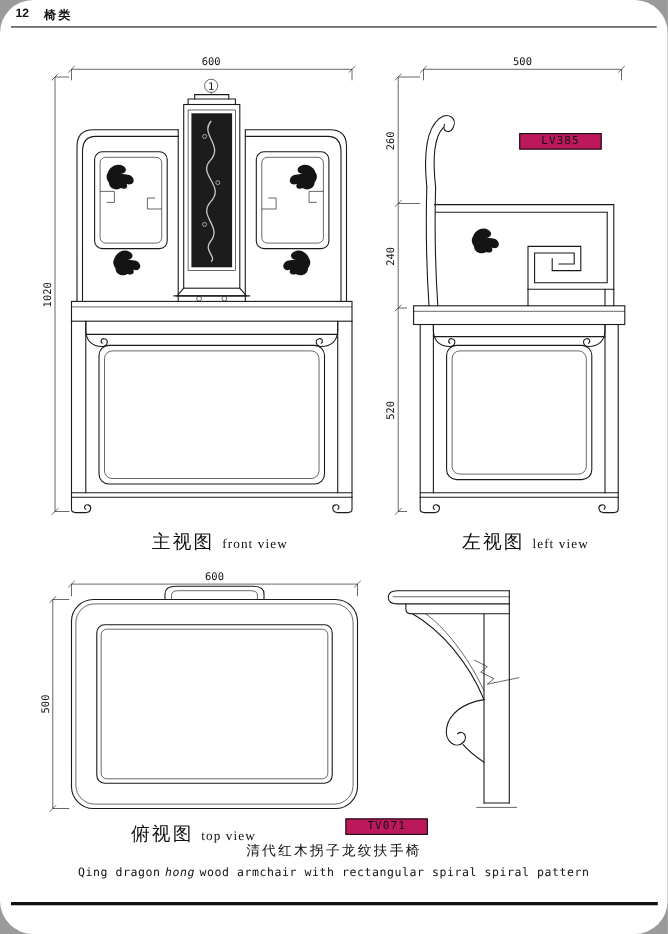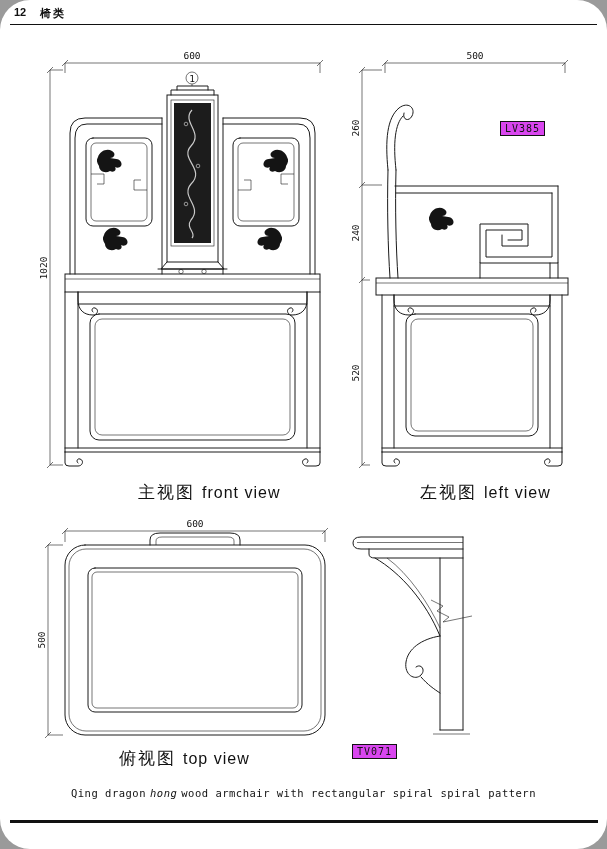--- a/index.html
+++ b/index.html
@@ -7,22 +7,22 @@
   .hdr-num{position:absolute;left:14px;top:6px;font-size:11px;font-weight:bold;}
   .hdr-cat{position:absolute;left:40px;top:6px;font-size:11px;font-weight:bold;letter-spacing:2px;text-align:center;}
   .hdr-rule{position:absolute;left:10px;top:24px;width:587px;height:1px;background:#111;}
   .ftr-rule{position:absolute;left:10px;top:820px;width:588px;height:3px;background:#111;}
   svg{position:absolute;overflow:visible;}
   .ln{stroke:#1a1a1a;stroke-width:1;fill:none;stroke-linecap:round;}
   .thin{stroke:#1a1a1a;stroke-width:0.6;fill:none;}
   .dim{font:9.5px "DejaVu Sans Mono",monospace;fill:#111;}
   .view-label{position:absolute;white-space:nowrap;font-size:11px;}
   .view-label .cn{letter-spacing:2px;font-size:17px;}
-  .view-label .en{font-family:Liberation Sans, sans-serif;font-size:16px;margin-left:7px;letter-spacing:1px;}
-  .code-box{position:absolute;border:1px solid #111;font:10px "DejaVu Sans Mono",monospace;padding:1px 4px;letter-spacing:1px;background:#d946ef;margin-left:28px;}
+  .view-label .en{font-family:Liberation Serif, serif;font-size:12px;margin-left:7px;letter-spacing:1px;}
+  .code-box{position:absolute;border:1px solid #111;font:10px "DejaVu Sans Mono",monospace;padding:1px 19px;letter-spacing:1px;background:#be185d;}
   .caption-cn{position:absolute;top:765px;width:100%;text-align:center;font-size:12.5px;letter-spacing:2px;}
   .caption-en{position:absolute;top:787px;width:100%;text-align:center;font-family:"DejaVu Sans Mono",monospace;font-size:10.5px;letter-spacing:.5px;}
   .caption-en i{margin:0 4px;}
 </style>
 </head>
 <body>
 
 <div id="page">
 
   <span class="hdr-num">12</span>
@@ -224,20 +224,21 @@
   <div class="view-label" style="left:138px;top:481px">
     <span class="cn">主视图</span><span class="en">front view</span>
   </div>
   <div class="view-label" style="left:420px;top:481px">
     <span class="cn">左视图</span><span class="en">left view</span>
   </div>
   <div class="view-label" style="left:119px;top:747px">
     <span class="cn">俯视图</span><span class="en">top view</span>
   </div>
   <div class="code-box" style="left:472px;top:121px">LV385</div>
-  <div class="code-box" style="left:324px;top:744px">TV071</div>
-
+  <div class="code-box" style="left:314px;top:744px">TV071</div>
+
+  <div class="caption-cn">清代红木拐子龙纹扶手椅</div>
   <div class="caption-en">
     <span>Qing dragon</span><i>hong</i><span>wood armchair with rectangular spiral spiral pattern</span>
   </div>
 
   <div class="ftr-rule"></div>
 </div>
 
 </body></html>

